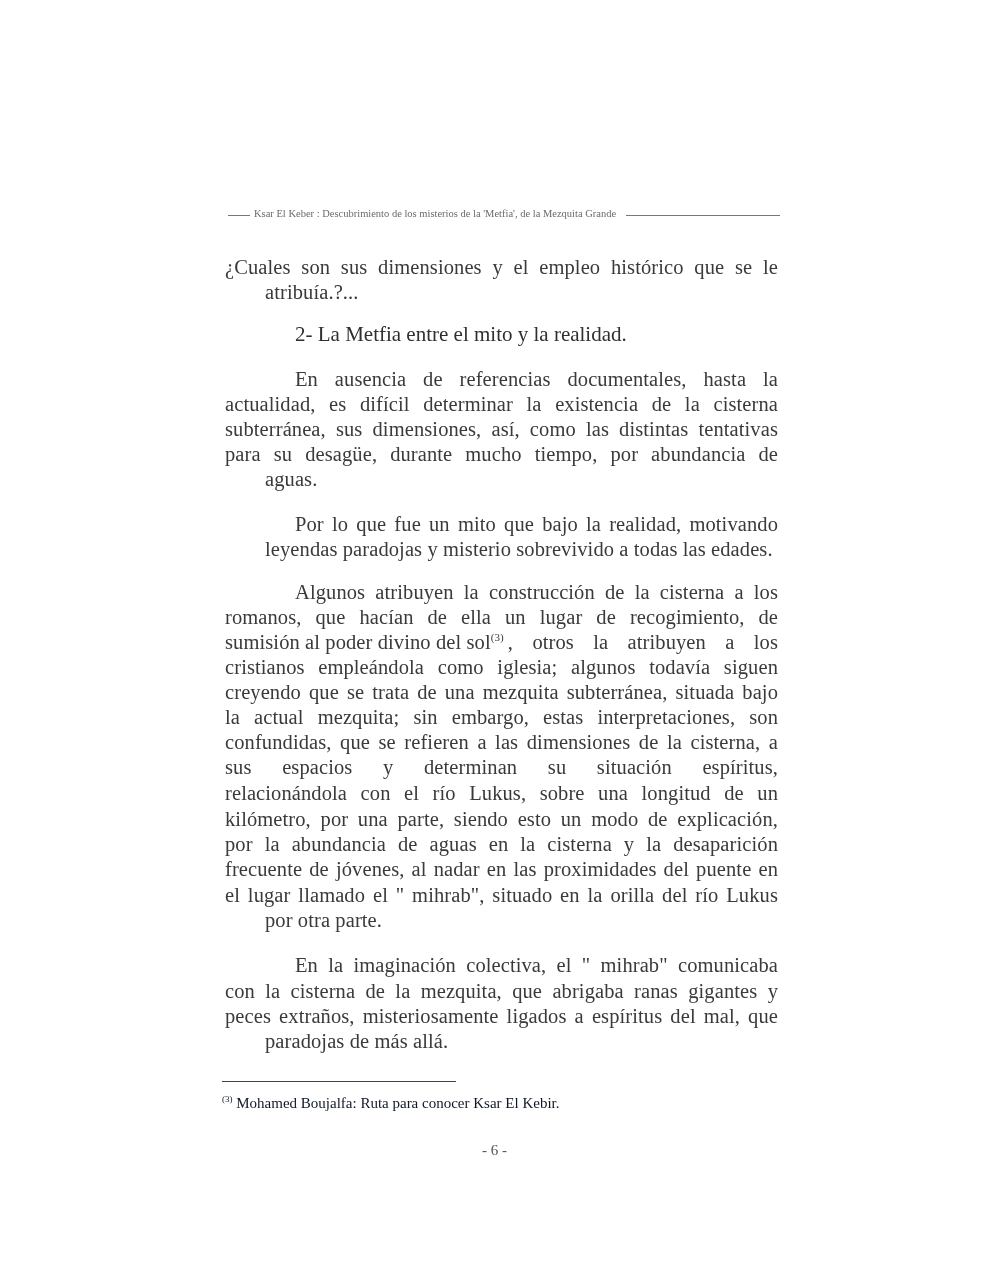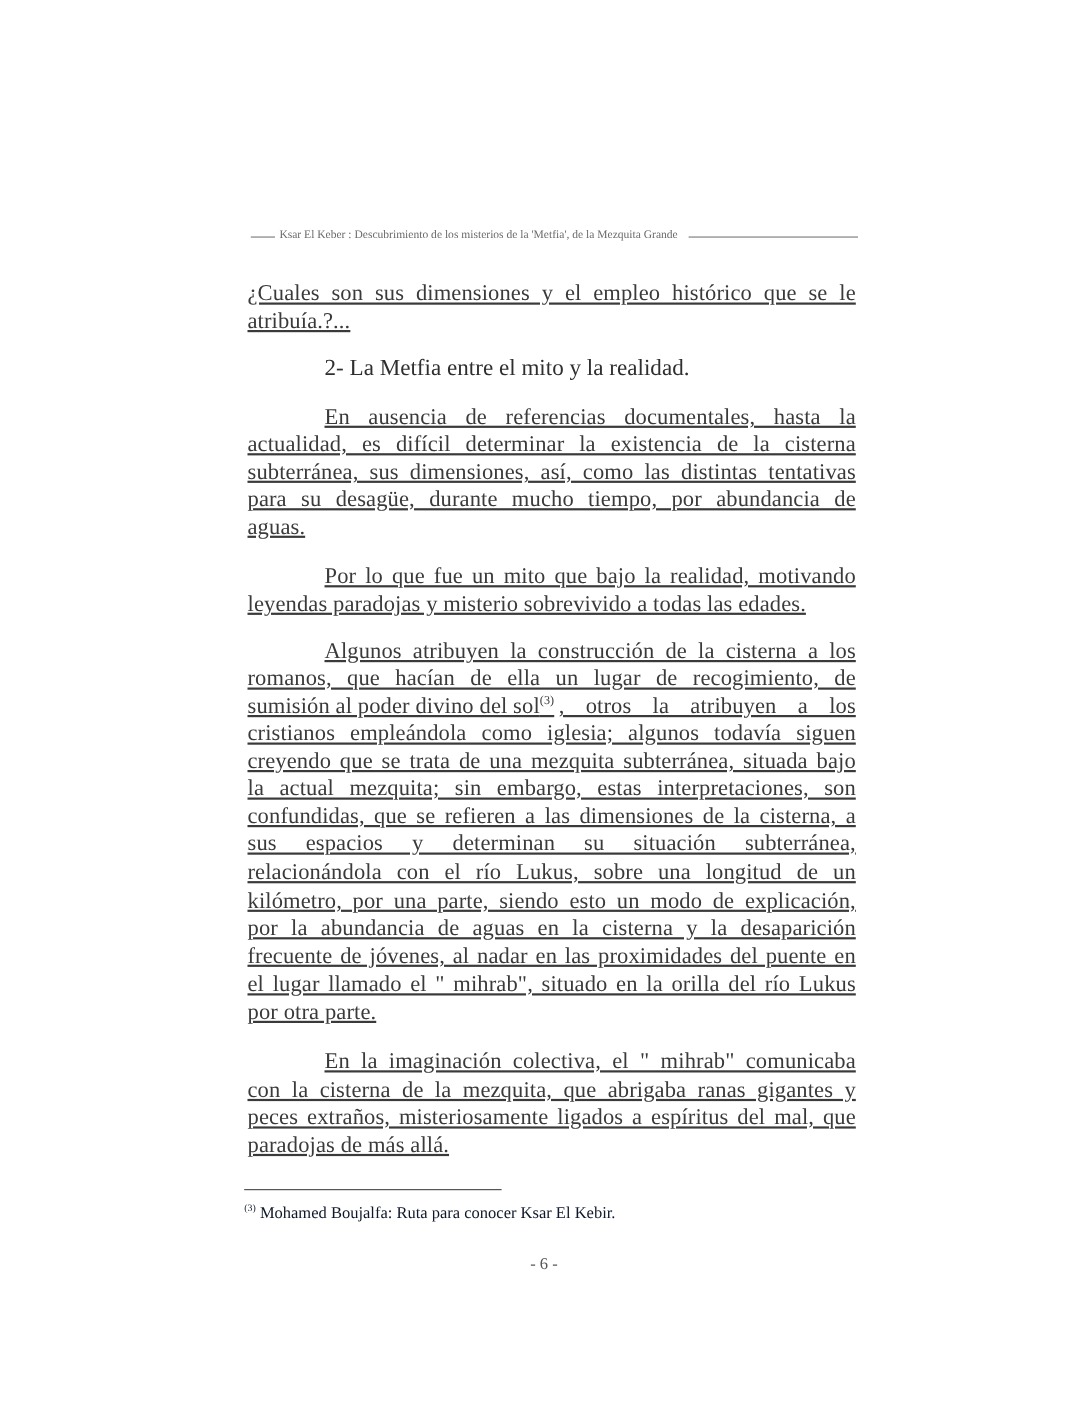--- a/index.html
+++ b/index.html
@@ -16,23 +16,23 @@
       position: absolute; left: 228px; top: 208px; width: 552px;
       font-size: 10.5px; color: #6a6a6a;
       display: flex; align-items: flex-end; white-space: nowrap;
     }
     .header .rule-left { width: 22px; border-bottom: 1px solid #777; margin-right: 4px; margin-bottom: 3px; }
     .header .rule-right { flex: 1; border-bottom: 1px solid #777; margin-left: 10px; margin-bottom: 3px; }
     .line {
       position: absolute; left: 225px; width: 553px;
       font-size: 20.5px; line-height: 24px;
       text-align: justify; text-align-last: justify;
-      white-space: nowrap; letter-spacing: 0.1px; text-decoration: underline;
+      white-space: nowrap; letter-spacing: 0.1px;
     }
-    .line.last { text-align-last: left; }
+    .line.last { text-align-last: left; margin-left: 40px; }
     .line.indent { left: 295px; width: 483px; }
     .heading {
       position: absolute; left: 295px; top: 322px;
       font-size: 21px; font-weight: normal; color: #2f2f2f;
     }
     sup { font-size: 11px; line-height: 0; }
     .fn-rule { position: absolute; left: 222px; top: 1081px; width: 234px; border-top: 1px solid #444; }
     .footnote { position: absolute; left: 222px; top: 1095px; font-size: 15px; color: #0f172a; white-space: nowrap; }
     .footnote sup { font-size: 9px; }
     .pagenum { position: absolute; left: 482px; top: 1142px; font-size: 15px; color: #555; }
@@ -65,21 +65,21 @@
   <div class="line indent" style="top:580px">Algunos atribuyen la construcción de la cisterna a los</div>
   <div class="line" style="top:605px">romanos, que hacían de ella un lugar de recogimiento, de</div>
   <div class="line" style="top:630px; display:flex; justify-content:center;">
     <span><span>sumisión al poder divino del sol</span><sup>(3)</sup></span>
     <span style="flex:1; text-align:justify; text-align-last:justify; padding-left:4px;">, otros la atribuyen a los</span>
   </div>
   <div class="line" style="top:655px">cristianos empleándola como iglesia; algunos todavía siguen</div>
   <div class="line" style="top:680px">creyendo que se trata de una mezquita subterránea, situada bajo</div>
   <div class="line" style="top:705px">la actual mezquita; sin embargo, estas interpretaciones, son</div>
   <div class="line" style="top:730px">confundidas, que se refieren a las dimensiones de la cisterna, a</div>
-  <div class="line" style="top:755px">sus espacios y determinan su situación subterránea,</div>
+  <div class="line" style="top:755px">sus espacios y determinan su situación espíritus,</div>
   <div class="line" style="top:781px">relacionándola con  el río Lukus, sobre una longitud de un</div>
   <div class="line" style="top:807px">kilómetro, por una parte, siendo esto un modo de explicación,</div>
   <div class="line" style="top:832px">por la abundancia de aguas en la cisterna y la desaparición</div>
   <div class="line" style="top:857px">frecuente de jóvenes, al nadar en las proximidades del puente en</div>
   <div class="line" style="top:883px">el lugar llamado el  " mihrab", situado en la orilla del río Lukus</div>
   <div class="line last" style="top:908px">por otra parte.</div>
 
   <div class="line indent" style="top:953px">En la imaginación colectiva, el " mihrab"  comunicaba</div>
   <div class="line" style="top:979px">con la cisterna de la mezquita, que abrigaba ranas gigantes y</div>
   <div class="line" style="top:1004px">peces extraños, misteriosamente ligados a espíritus del mal, que</div>

